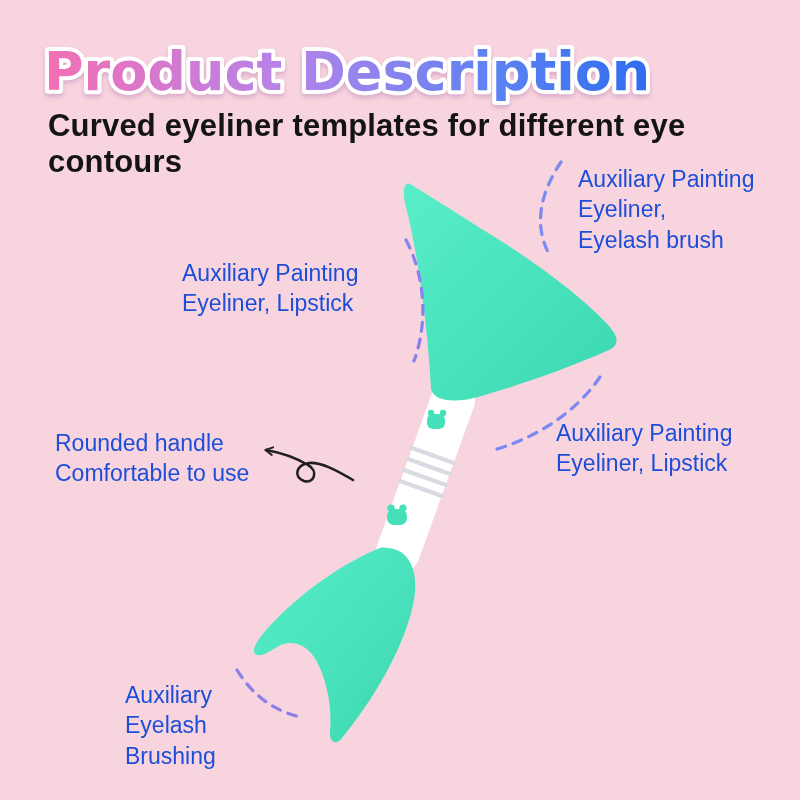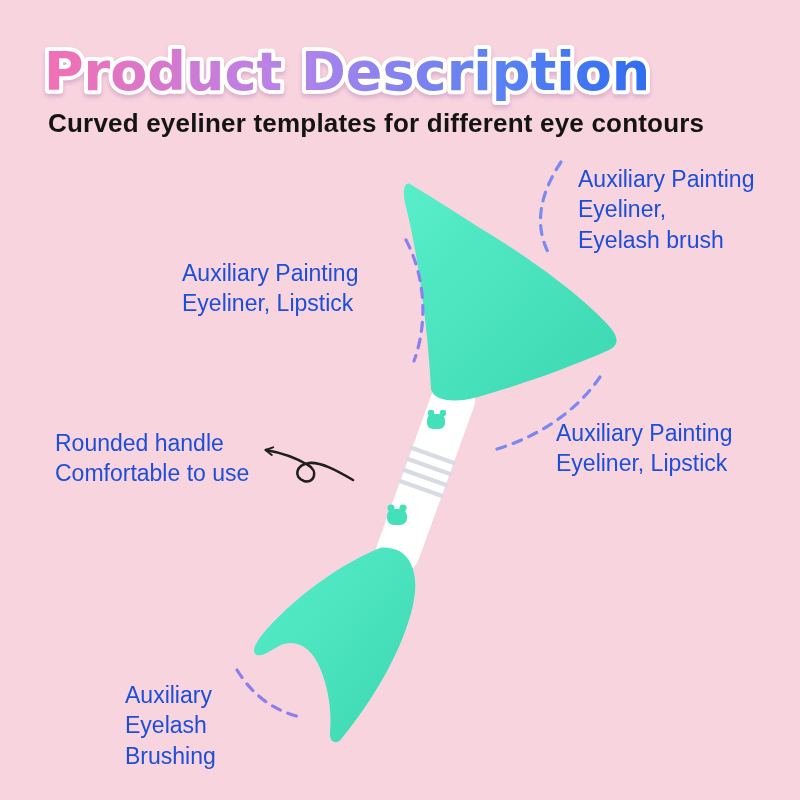--- a/index.html
+++ b/index.html
@@ -13,21 +13,21 @@
     position:absolute; left:36px; top:24px;
     filter: drop-shadow(0 3px 2px rgba(160,100,160,0.35));
   }
   .title-svg text {
     font-family:"DejaVu Sans","Liberation Sans",sans-serif;
     font-weight:bold; font-size:54px;
     paint-order:stroke; stroke-linejoin:round; stroke-linecap:round;
   }
   .subtitle {
     position:absolute; left:48px; top:108px;
-    font-size:26px; font-weight:bold; color:#141414; letter-spacing:0.2px;
+    font-size:31px; font-weight:bold; color:#141414; letter-spacing:0.2px;
   }
   .callout {
     position:absolute; font-size:23px; line-height:1.32;
     color:#1d4ed8; font-weight:500; white-space:pre-line;
   }
   #co-top-right   { left:578px; top:164px; }
   #co-left-mid    { left:182px; top:258px; }
   #co-right-mid   { left:556px; top:418px; }
   #co-handle      { left:55px;  top:428px; }
   #co-bottom-left { left:125px; top:680px; }

